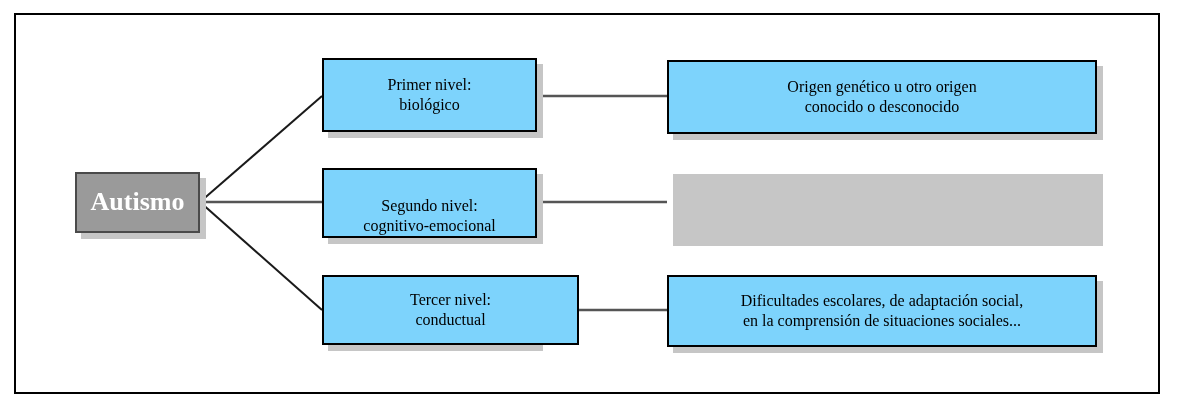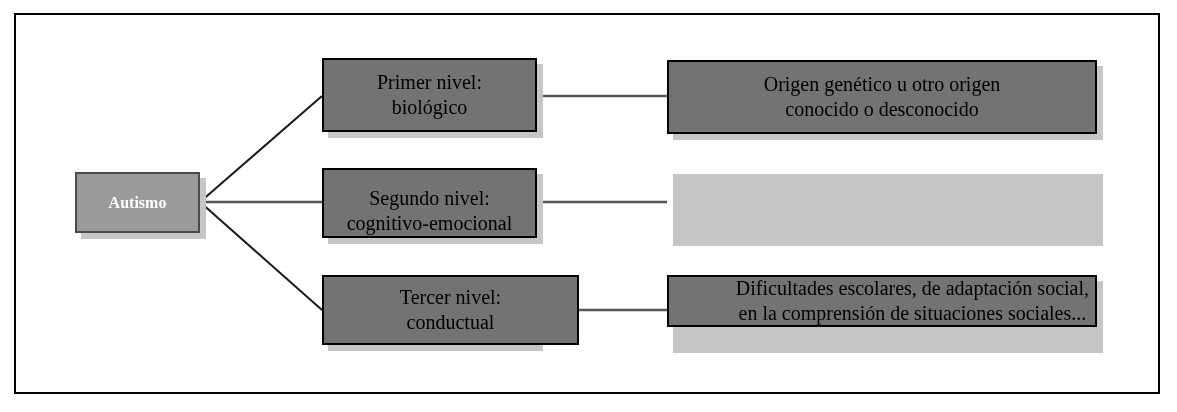--- a/index.html
+++ b/index.html
@@ -34,41 +34,41 @@
     left: 0;
     top: 0;
     width: 1177px;
     height: 412px;
   }
   
   .node {
     position: absolute;
     box-sizing: border-box;
     border: 2px solid #000000;
-    background: #737373;
+    background: #7dd3fc;
     display: flex;
     align-items: center;
     justify-content: center;
     text-align: center;
     color: #000000;
-    font-size: 20px;
+    font-size: 16px;
     line-height: 1.25;
     z-index: 3;
   }
   .shadow {
     position: absolute;
     background: #c6c6c6;
     z-index: 1;
   }
   .node.root {
     background: #9a9a9a;
     color: #ffffff;
     font-weight: bold;
     border: 2px solid #4a4a4a;
-    font-size: 16px;
+    font-size: 26px;
   }
   .node .txt {
     display: block;
     padding: 0 6px;
     white-space: pre-line;
   }
 </style>
 </head>
 <body>
 
@@ -114,18 +114,18 @@
 
   <div class="shadow" style="left:673px; top:174px; width:430px; height:72px;"></div>
 
   <div class="shadow" style="left:328px; top:281px; width:215px; height:70px;"></div>
   <div class="node" style="left:322px; top:275px; width:257px; height:70px;">
     <span class="txt">Tercer nivel:
 conductual</span>
   </div>
 
   <div class="shadow" style="left:673px; top:281px; width:430px; height:72px;"></div>
-  <div class="node" style="left:667px; top:275px; width:430px; height:52px;justify-content:flex-end;">
+  <div class="node" style="left:667px; top:275px; width:430px; height:72px;">
     <span class="txt">Dificultades escolares, de adaptación social,
 en la comprensión de situaciones sociales...</span>
   </div>
 
 </div>
 
 </body></html>

